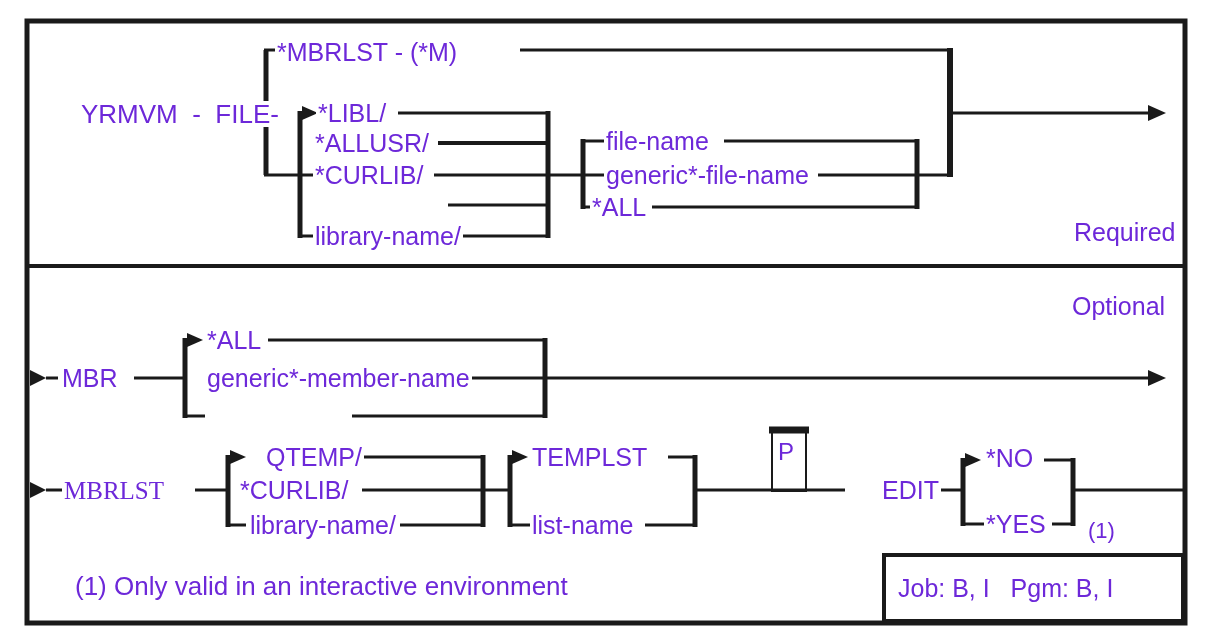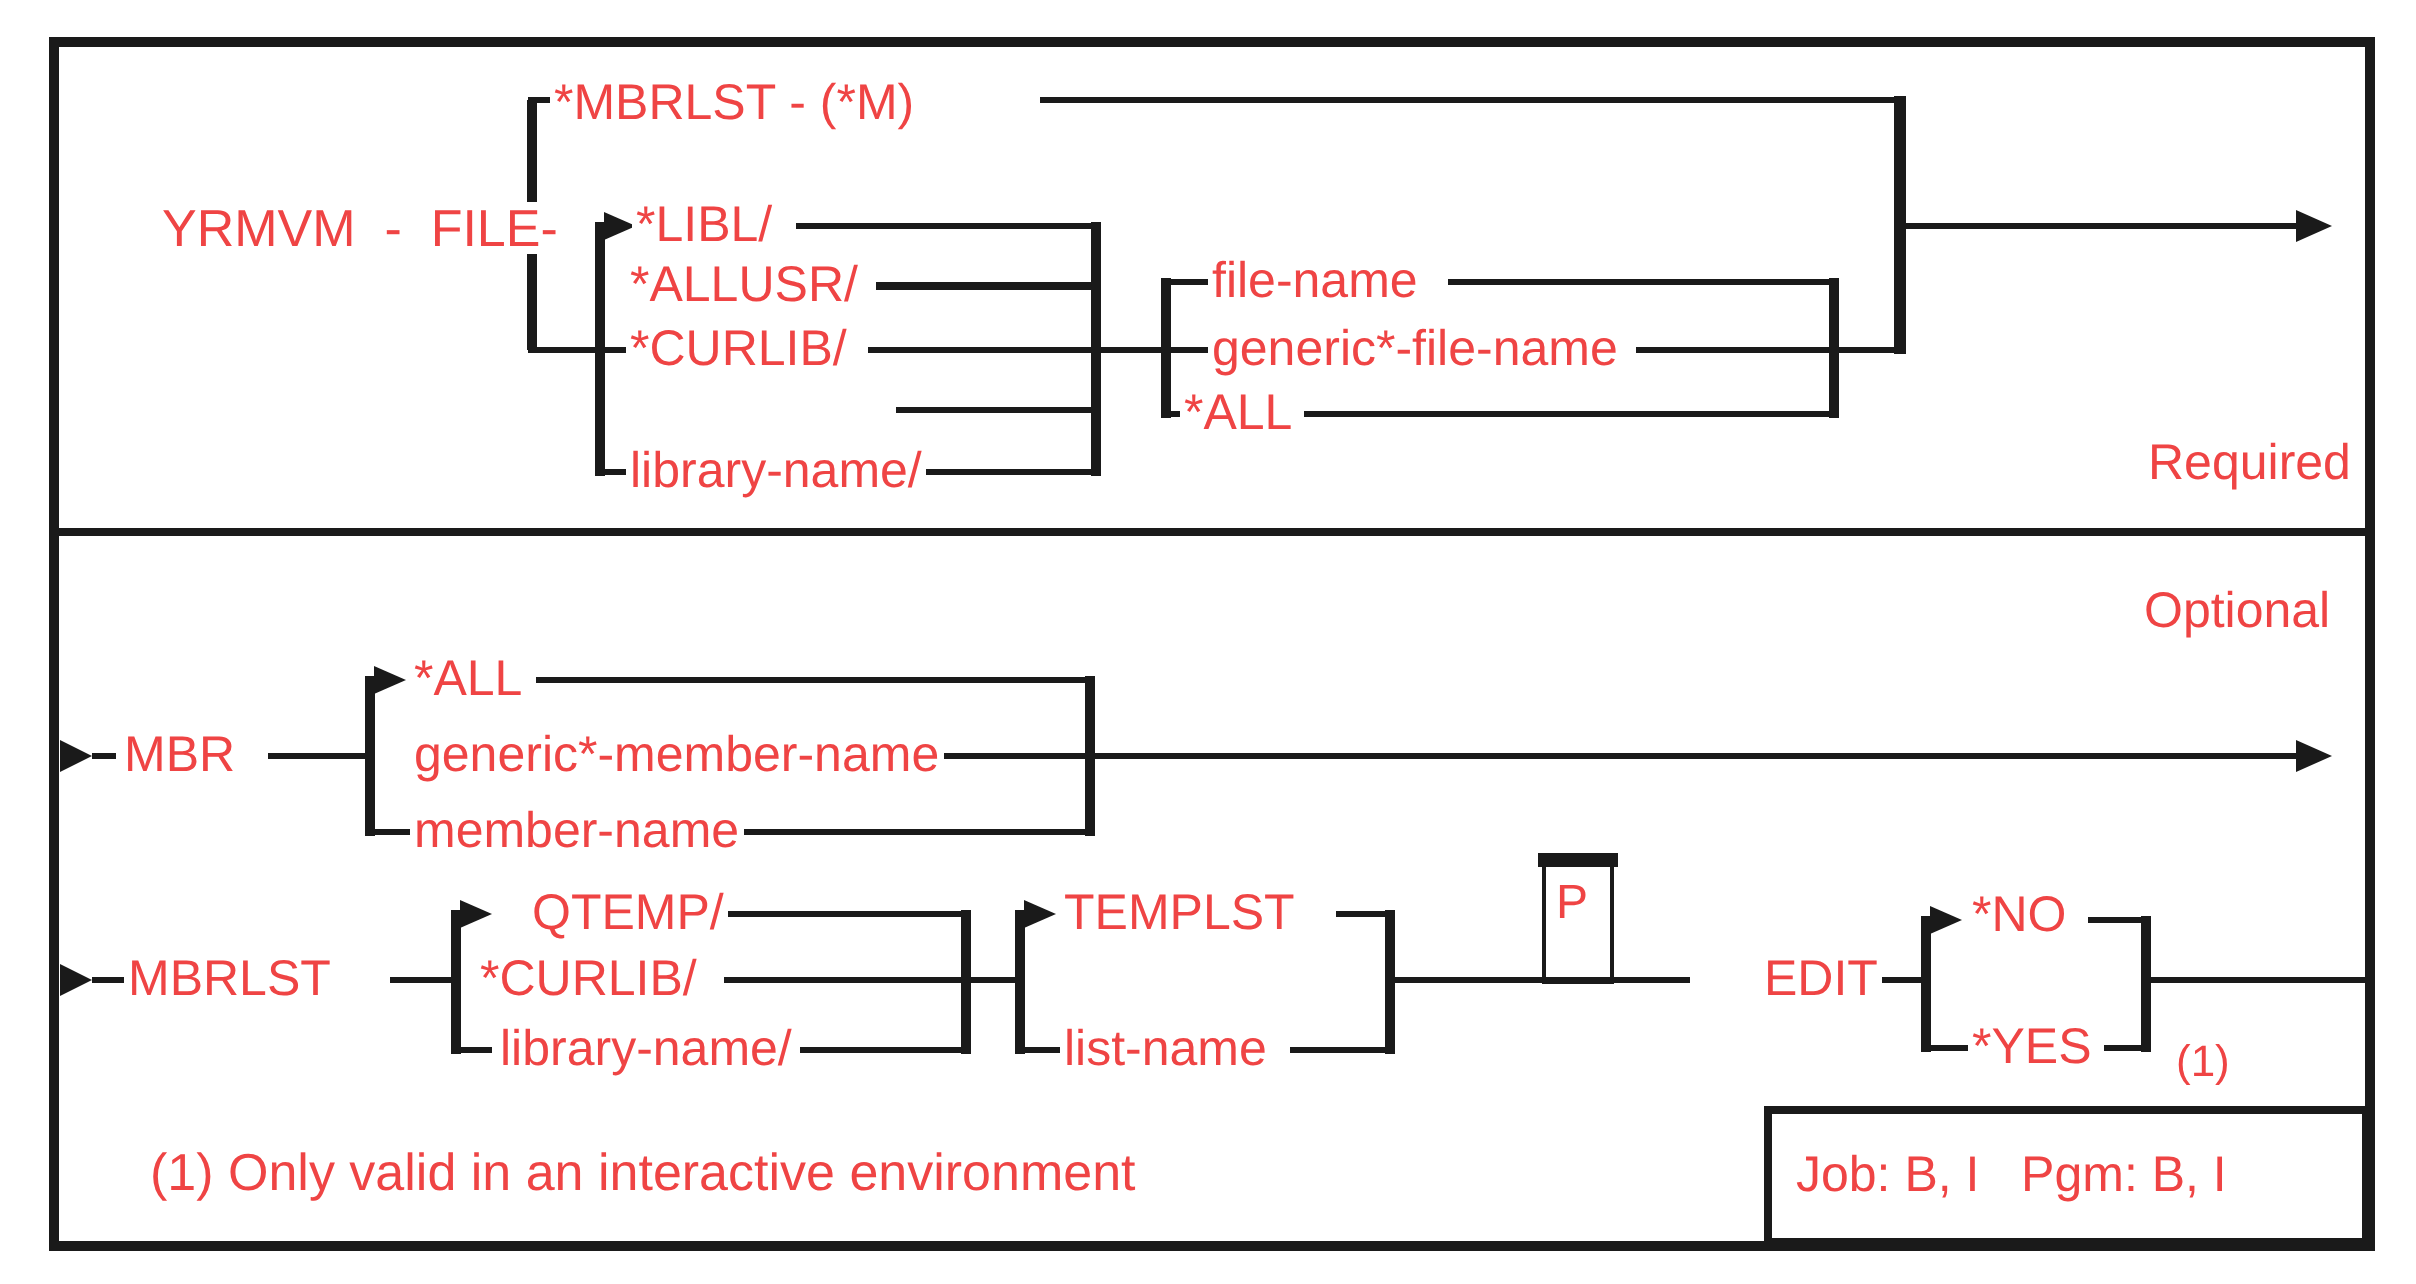--- a/index.html
+++ b/index.html
@@ -14,21 +14,21 @@
   #rails{position:absolute;left:0;top:0;z-index:0;}
   .lbl{
     position:absolute;
     z-index:1;
     white-space:pre;
     line-height:1;
     transform:translateY(-50%);
     background:#ffffff;
     padding:0 2px;
     font-size:25px;
-    color:#ef4444;
+    color:#6d28d9;
     text-align:center;
   }
   .f26{font-size:26px;margin-left:43px;}
   .f24{font-size:24px;}
   .f22{font-size:22px;}
 </style>
 </head>
 <body>
 
 <div id="stage">
@@ -134,23 +134,22 @@
   <span class="lbl" style="left:313px;top:236px;">library-name/</span>
   <span class="lbl" style="left:604px;top:141px;">file-name</span>
   <span class="lbl" style="left:604px;top:175px;">generic*-file-name</span>
   <span class="lbl" style="left:590px;top:207px;">*ALL</span>
   <span class="lbl" style="left:1072px;top:232px;">Required</span>
 
   <span class="lbl" style="left:1070px;top:306px;">Optional</span>
   <span class="lbl" style="left:60px;top:378px;">MBR</span>
   <span class="lbl" style="left:205px;top:340px;">*ALL</span>
   <span class="lbl" style="left:205px;top:378px;">generic*-member-name</span>
-  <span class="lbl" style="left:205px;top:416px;">member-name</span>
 
-  <span class="lbl" style="left:62px;top:490px;">MBRLST</span>
+  <span class="lbl" style="left:62px;top:490px;font-family:Liberation Serif, serif;">MBRLST</span>
   <span class="lbl" style="left:248px;top:457px;margin-left:16px;">QTEMP/</span>
   <span class="lbl" style="left:238px;top:490px;">*CURLIB/</span>
   <span class="lbl" style="left:248px;top:525px;">library-name/</span>
   <span class="lbl" style="left:530px;top:457px;">TEMPLST</span>
   <span class="lbl" style="left:530px;top:525px;">list-name</span>
   <span class="lbl f24" style="left:776px;top:452px;background:transparent;">P</span>
 
   <span class="lbl" style="left:848px;top:490px;margin-left:32px;">EDIT</span>
   <span class="lbl" style="left:984px;top:458px;">*NO</span>
   <span class="lbl" style="left:984px;top:524px;">*YES</span>

